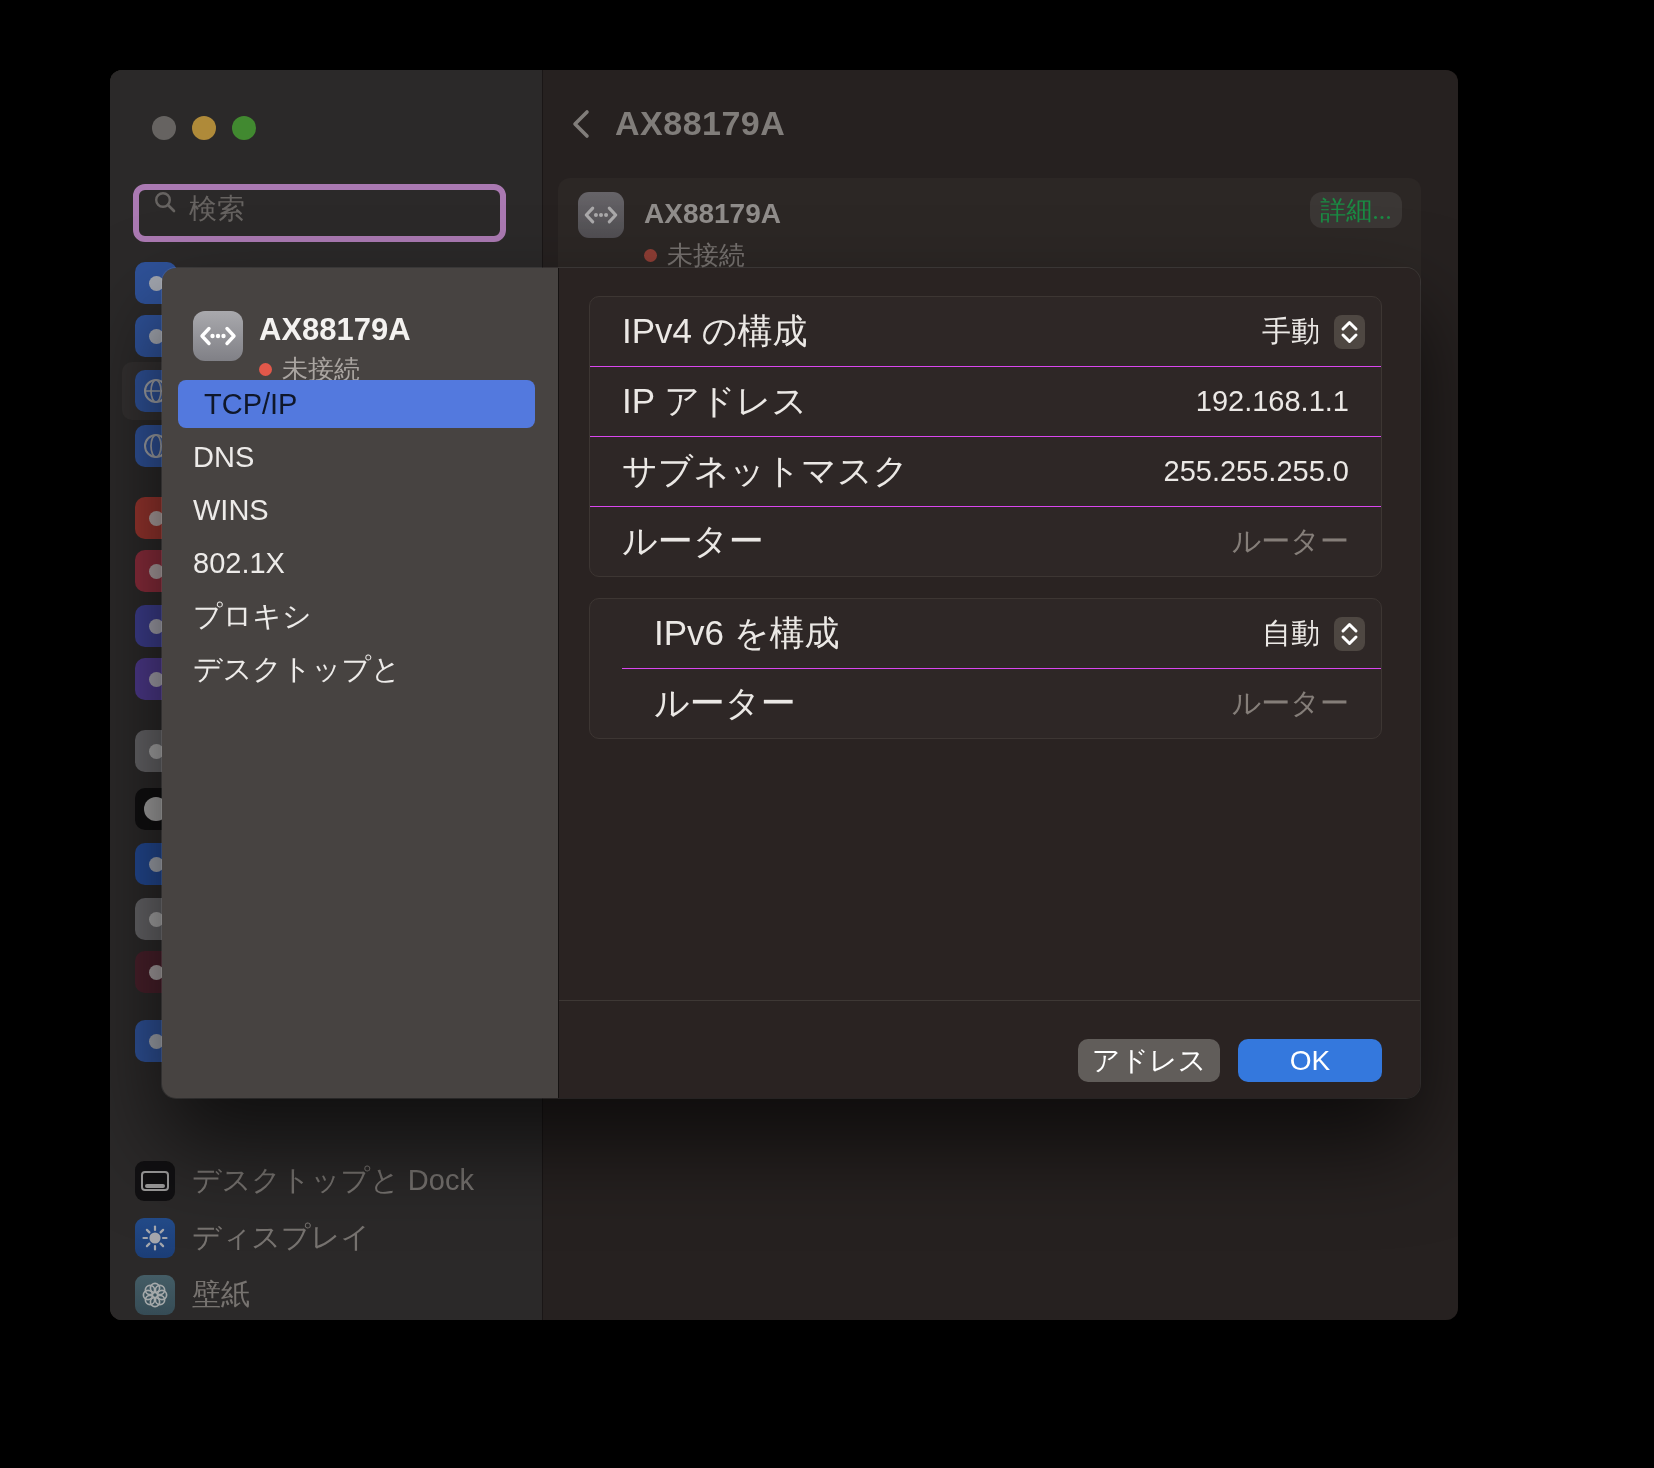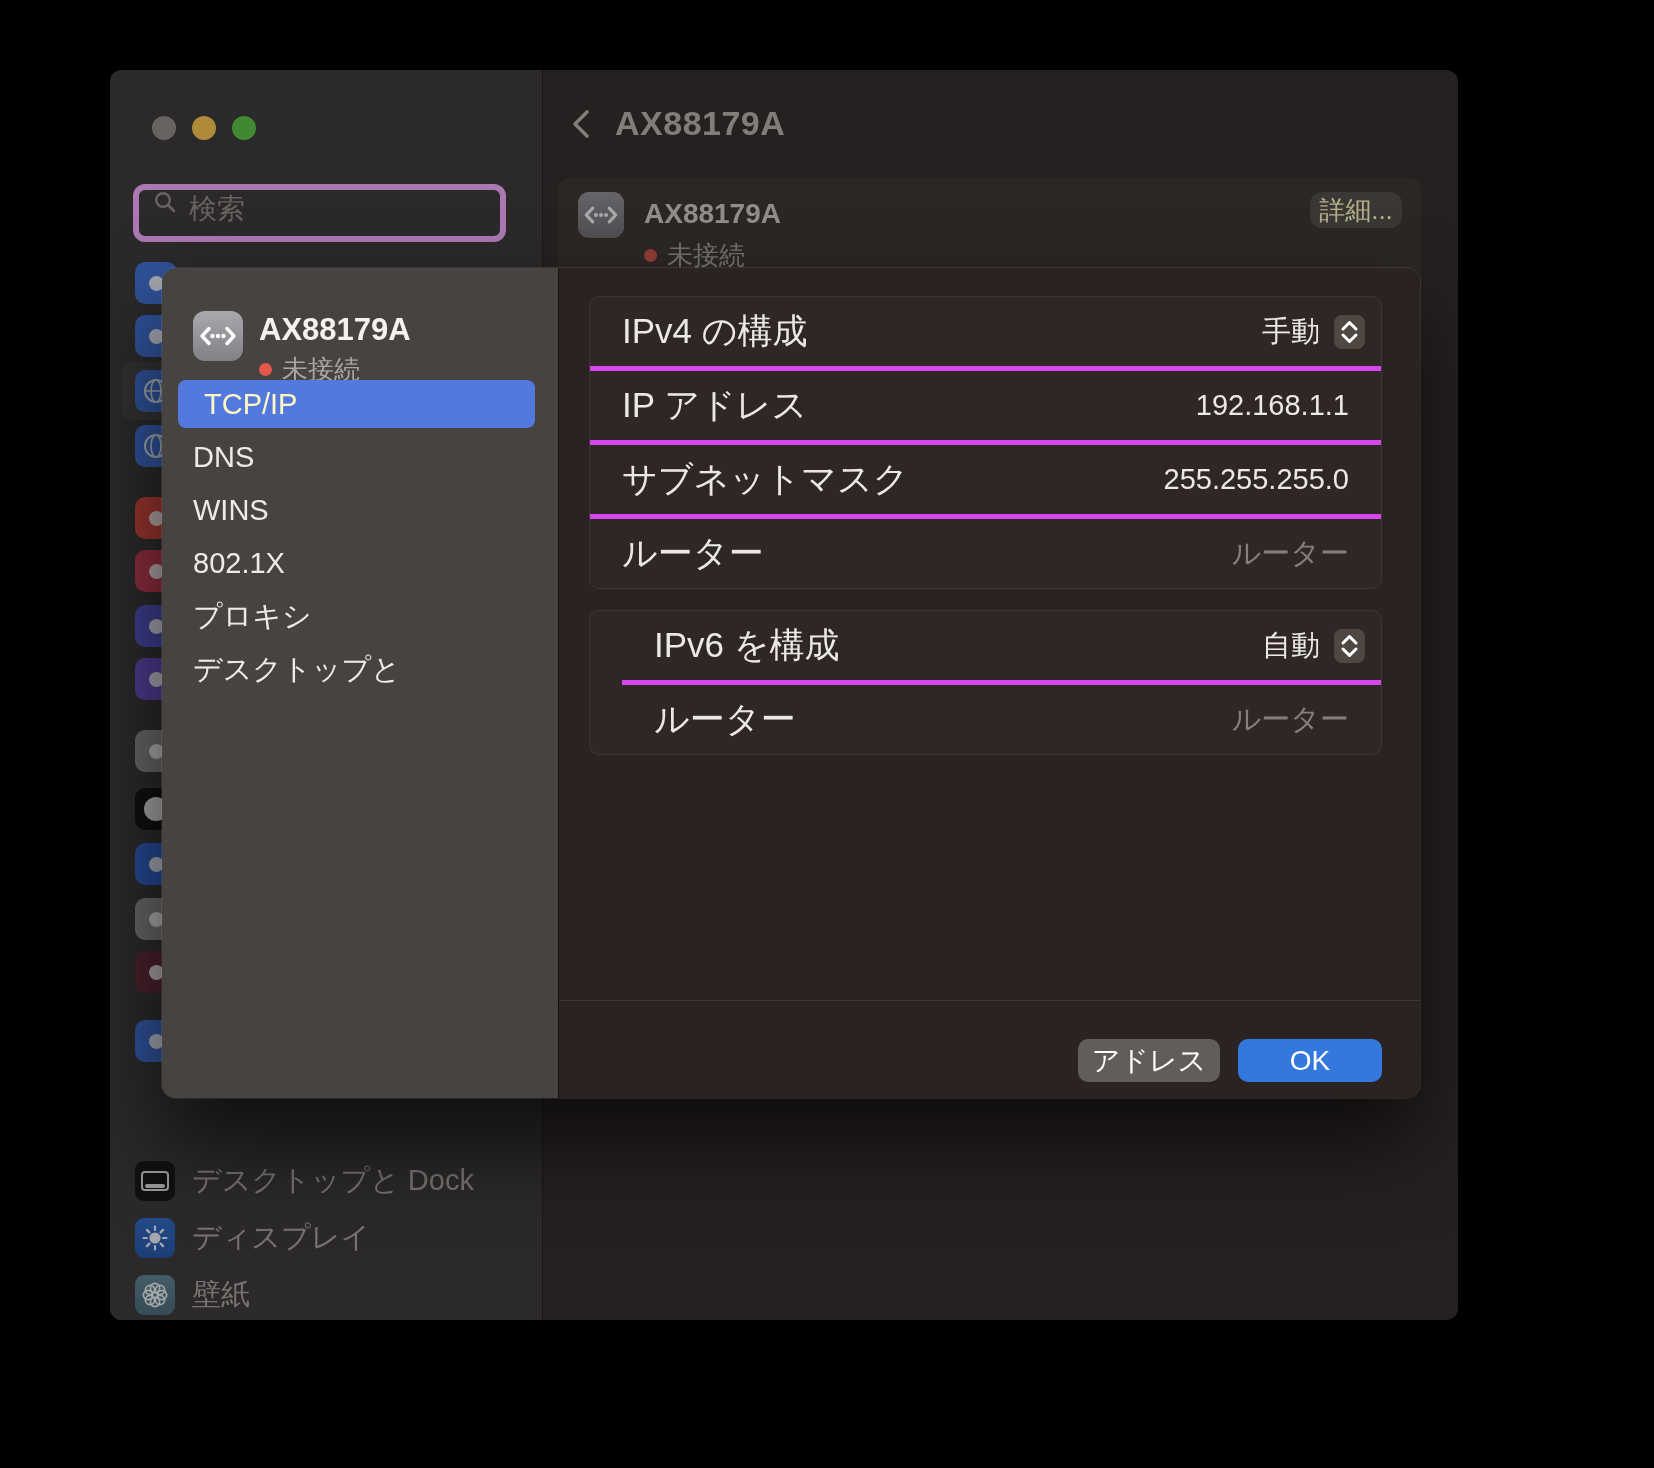--- a/index.html
+++ b/index.html
@@ -47,41 +47,41 @@
   
   .navhdr{position:absolute;left:455px;top:34px;display:flex;align-items:center;gap:14px;color:#b4b0ad;}
   .navhdr .ttl{font-size:34px;font-weight:bold;letter-spacing:.5px;}
   .card{position:absolute;left:448px;top:108px;width:863px;height:116px;border-radius:12px;background:#3b3533;}
   .cicon{position:absolute;left:20px;top:14px;width:46px;height:46px;border-radius:11px;
          background:linear-gradient(#8f8d93,#6f6d73);display:flex;align-items:center;justify-content:center;}
   .cname{position:absolute;left:86px;top:20px;font-size:28px;font-weight:600;color:#cbc7c4;}
   .cstatus{position:absolute;left:86px;top:60px;display:flex;align-items:center;gap:10px;font-size:26px;color:#a5a09c;}
   .reddot{width:13px;height:13px;border-radius:50%;background:#c9574a;}
   .details{position:absolute;right:19px;top:14px;width:92px;height:36px;border-radius:12px;background:#514c49;
-           color:#fef9c3;font-size:26px;display:flex;align-items:center;justify-content:center;}
+           color:#22c55e;font-size:26px;display:flex;align-items:center;justify-content:center;font-family:Liberation Serif, serif;}
 
   
   .dialog{position:absolute;left:162px;top:268px;width:1258px;height:830px;border-radius:14px;z-index:10;display:flex;
           box-shadow:0 0 0 1px rgba(255,255,255,.09),0 45px 90px rgba(0,0,0,.65);}
   .dleft{width:396px;flex:0 0 auto;background:#474341;border-right:1px solid #151211;border-radius:14px 0 0 14px;position:relative;}
   .dicon{position:absolute;left:31px;top:43px;width:50px;height:50px;border-radius:12px;
          background:linear-gradient(#a9a9ad,#808086);display:flex;align-items:center;justify-content:center;}
   .dname{position:absolute;left:97px;top:44px;font-size:31px;font-weight:bold;color:#f4f2f0;}
   .dstatus{position:absolute;left:97px;top:84px;display:flex;align-items:center;gap:10px;font-size:26px;color:#aaa5a1;}
   .dstatus .reddot{background:#e2584a;}
   .dnav{position:absolute;left:16px;top:112px;right:23px;}
   .dnav .item{height:48px;line-height:48px;border-radius:8px;padding-left:15px;margin-bottom:5px;
               font-size:29px;color:#edebe9;}
-  .dnav .item.sel{background:#5379de;color:#fef9c3;padding-left:26px;}
+  .dnav .item.sel{background:#5379de;color:#0f172a;padding-left:26px;}
 
   .dright{flex:1;position:relative;background:#2a2322;border-radius:0 14px 14px 0;
           padding:28px 38px 0 30px;box-sizing:border-box;}
   .group{border:1px solid #3d3633;background:#2e2726;border-radius:10px;overflow:hidden;}
   .g2{margin-top:21px;padding-left:32px;}
-  .grow{height:69px;display:flex;align-items:center;padding:0 32px;border-top:5px solid #d946ef;}
+  .grow{height:69px;display:flex;align-items:center;padding:0 32px;border-top:1px solid #d946ef;}
   .grow:first-child{border-top:none;}
   .grow.hasctl{padding-right:16px;}
   .glabel{flex:1;font-size:35px;color:#ebe8e5;}
   .gval{font-size:29px;color:#ebe8e5;}
   .gval.ph{color:#857e79;}
   .stepper{margin-left:14px;width:31px;height:34px;border-radius:8px;background:#4e4742;
            display:flex;align-items:center;justify-content:center;}
   .fdivider{position:absolute;left:0;right:0;top:732px;height:1px;background:#3e3835;}
   .btnrow{position:absolute;right:38px;bottom:16px;display:flex;gap:18px;}
   .btn{height:43px;border-radius:10px;font-size:28px;color:#fff;display:flex;align-items:center;justify-content:center;}

